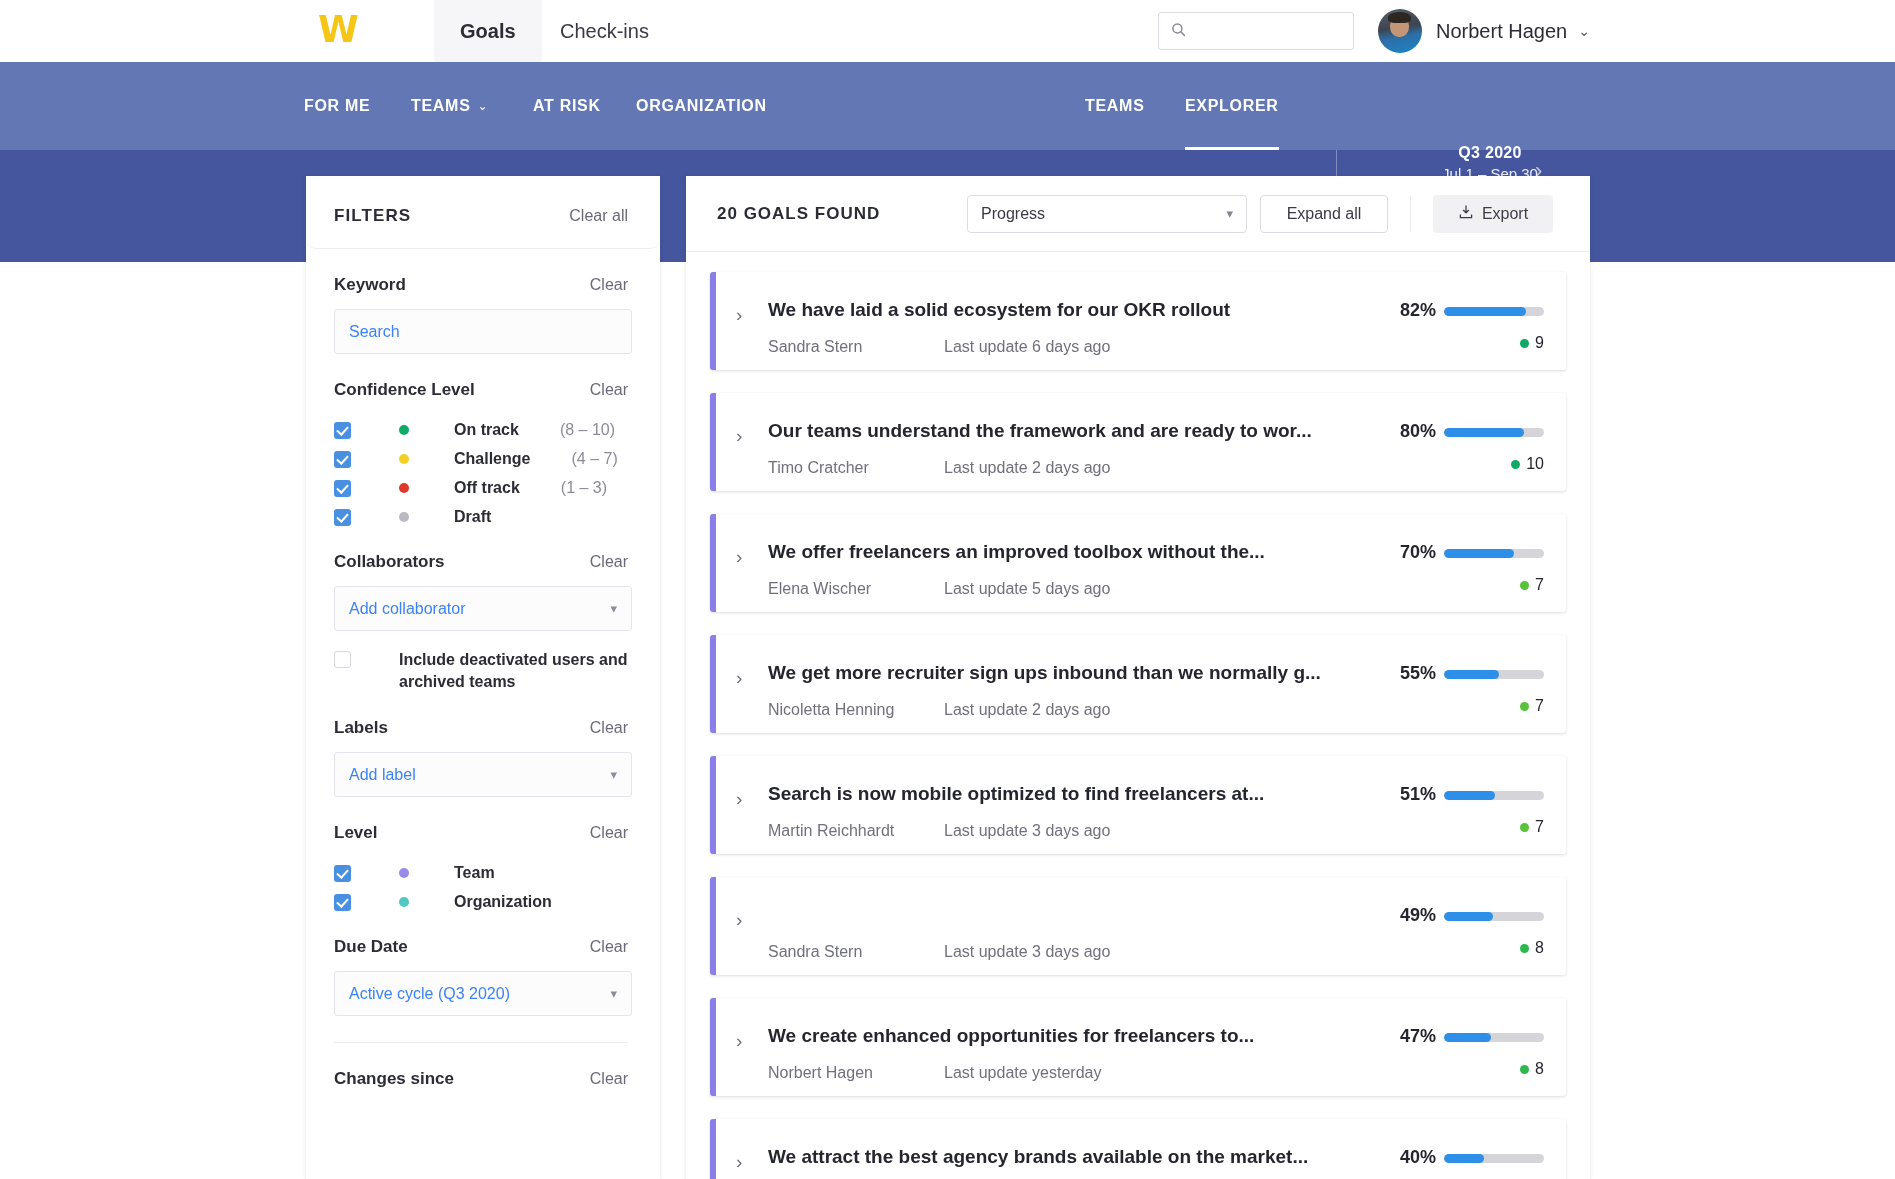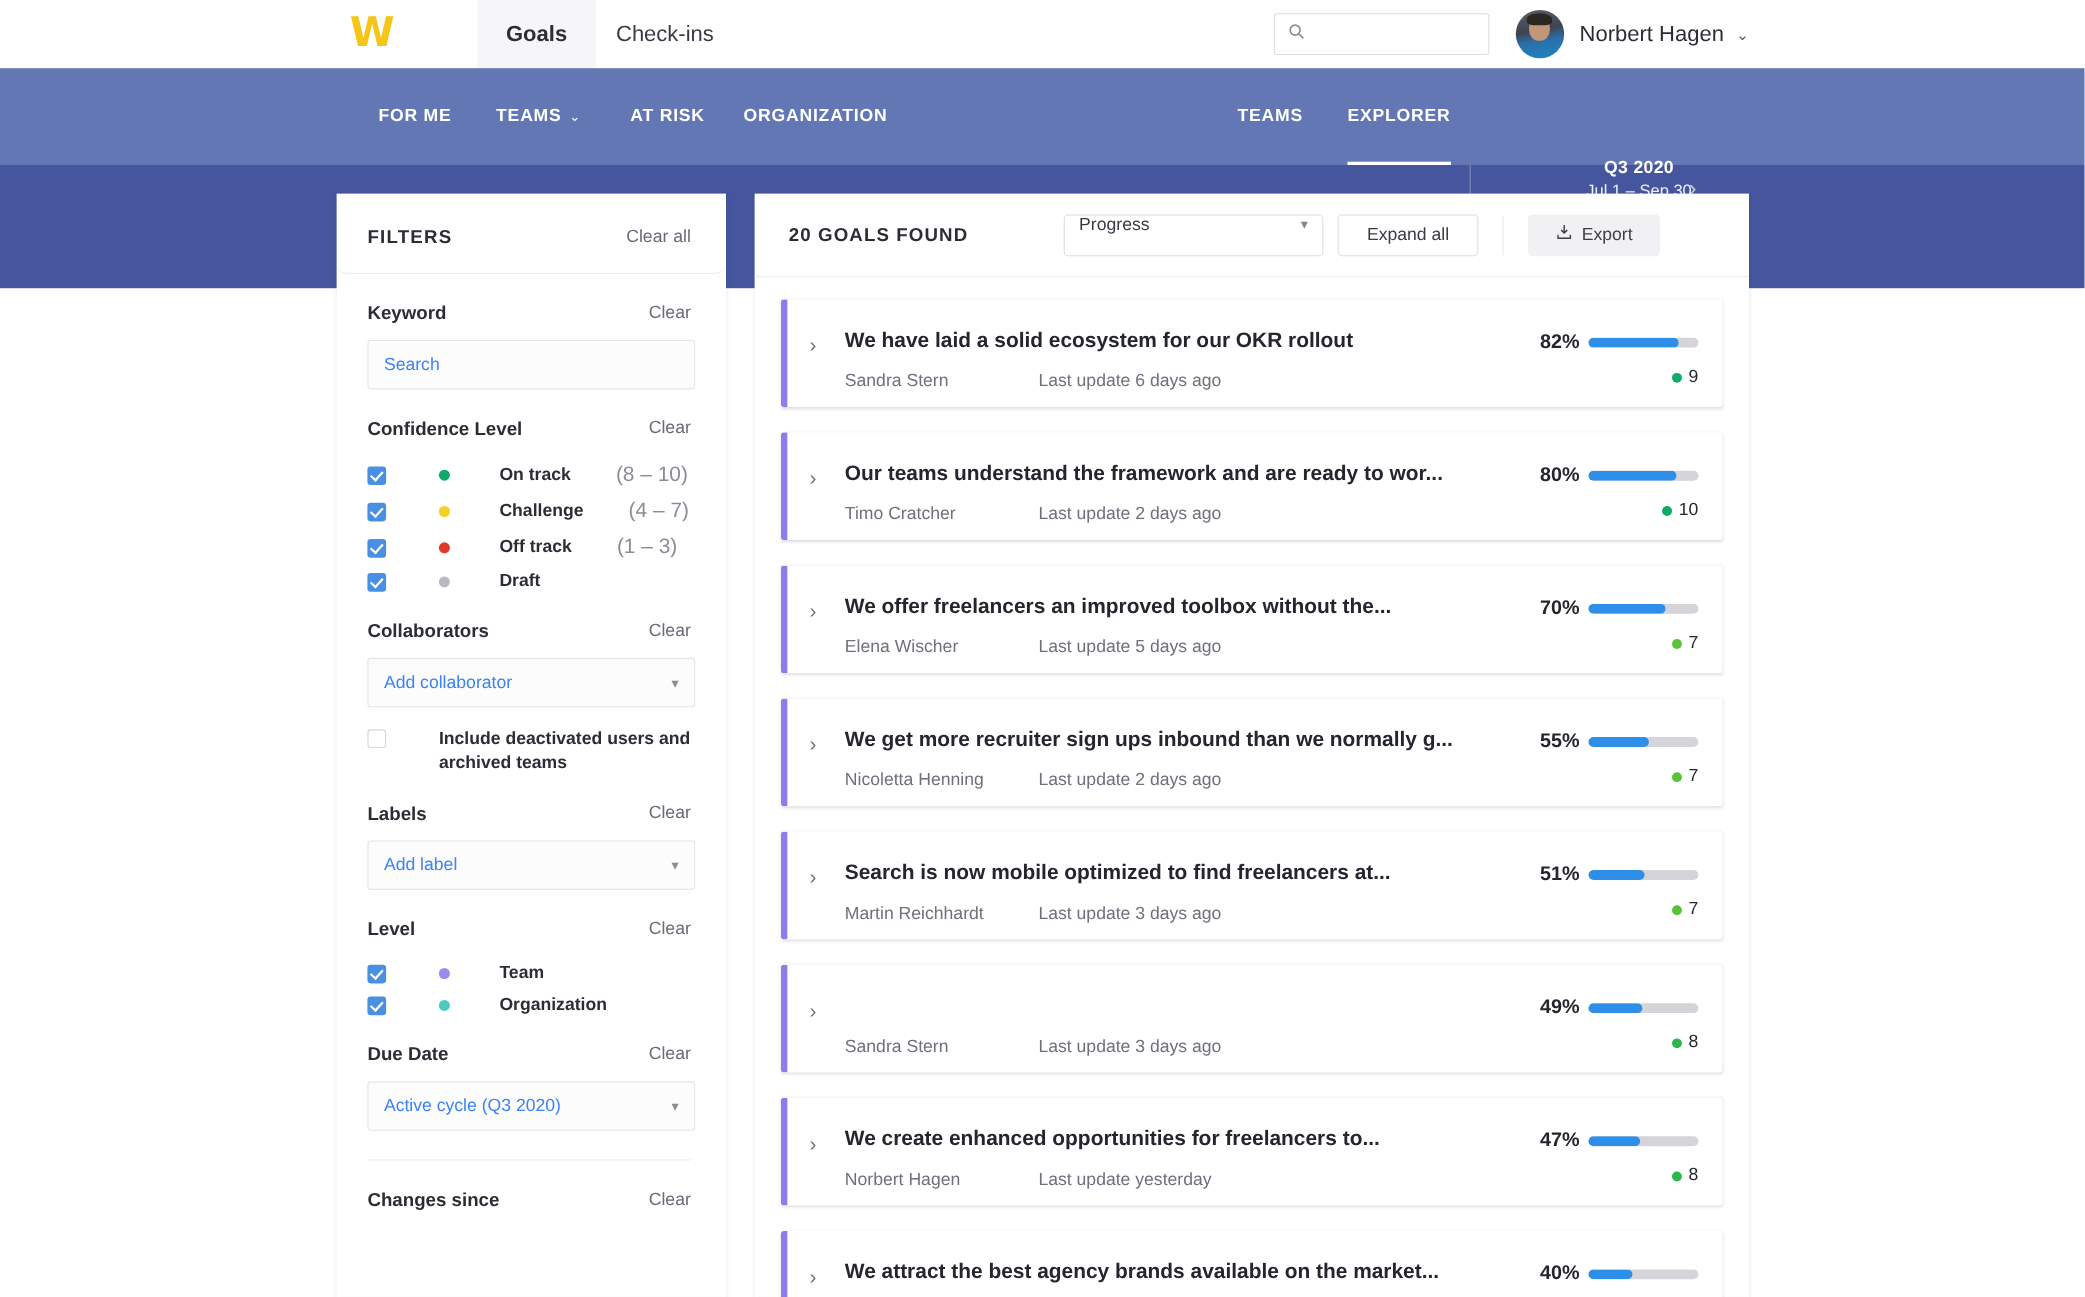--- a/index.html
+++ b/index.html
@@ -69,21 +69,21 @@
     position: absolute; left: 0; top: 62px; width: 1895px; height: 88px;
     background: #6277b4;
   }
   .bluebar-under {
     position: absolute; left: 0; top: 150px; width: 1895px; height: 112px;
     background: #45569e;
   }
   .bnav {
     position: absolute; height: 88px; top: 0;
     display: flex; align-items: center; color: #ffffff;
-    font-size: 16px; font-weight: 700; letter-spacing: 0.7px; cursor: pointer; margin-left: 40px;
+    font-size: 16px; font-weight: 700; letter-spacing: 0.7px; cursor: pointer;
   }
   #bnav-forme { left: 304px; }
   #bnav-teams { left: 411px; }
   #bnav-atrisk { left: 533px; }
   #bnav-org  { left: 636px; }
   #bnav-graph { left: 1085px; }
   #bnav-explorer { left: 1185px; }
   .bnav .caret { margin-left: 7px; font-size: 12px; font-weight: 400; }
   .bnav.sel::after {
     content: ""; position: absolute; left: 0; right: 0; bottom: 0;
@@ -139,43 +139,43 @@
   }
   .chk::after {
     content: ""; position: absolute; left: 5px; top: 2px;
     width: 5px; height: 9px; border: solid #fff;
     border-width: 0 2px 2px 0; transform: rotate(42deg);
   }
   .chk.empty { background: #fff; border: 1px solid #d6d6de; }
   .chk.empty::after { display: none; }
   .dot { width: 10px; height: 10px; border-radius: 50%; margin-left: 12px; flex:none; }
   .chk-label { font-size: 16px; font-weight: 700; color: #2c2c35; margin-left: 9px; }
-  .chk-range { font-size: 19px; color: #8c8c99; font-weight: 400; margin-left: 5px; }
+  .chk-range { font-size: 16px; color: #8c8c99; font-weight: 400; margin-left: 5px; }
   .chk-plain {
     font-size: 16px; font-weight: 700; color: #2c2c35; margin-left: 12px;
     line-height: 1.35; max-width: 250px;
   }
   .sb-divider { height: 1px; background: #ededf1; margin: 26px 0 0 0; }
 
   
   .main {
     position: absolute; left: 686px; top: 176px; width: 904px; height: 1003px;
     background: #ffffff; box-shadow: 0 1px 4px rgba(30,35,60,.13);
   }
   .main-head {
     height: 76px; display: flex; align-items: center; padding: 0 28px 0 31px;
     border-bottom: 1px solid #eeeef2;
   }
   .goals-count {
     font-size: 17px; font-weight: 700; letter-spacing: 1px; color: #2c2c35;
     width: 250px;
   }
   .sort-select {
-    width: 236px; height: 38px; border: 1px solid #dcdce3; border-radius: 4px;
-    background: #fff; display: flex; align-items: flex-start; padding: 0 13px;
+    width: 280px; height: 38px; border: 1px solid #dcdce3; border-radius: 4px;
+    background: #fff; display: flex; align-items: center; padding: 0 13px;
     cursor: pointer;
   }
   .sort-select .val { flex: 1; font-size: 16px; color: #3a3a45; }
   .sort-select .chev { color: #86868f; font-size: 13px; }
   .btn-expand {
     margin-left: 13px; width: 128px; height: 38px;
     border: 1px solid #dcdce3; border-radius: 4px; background: #fff;
     display: flex; align-items: center; justify-content: center;
     font-size: 16px; color: #3a3a45; cursor: pointer;
   }

